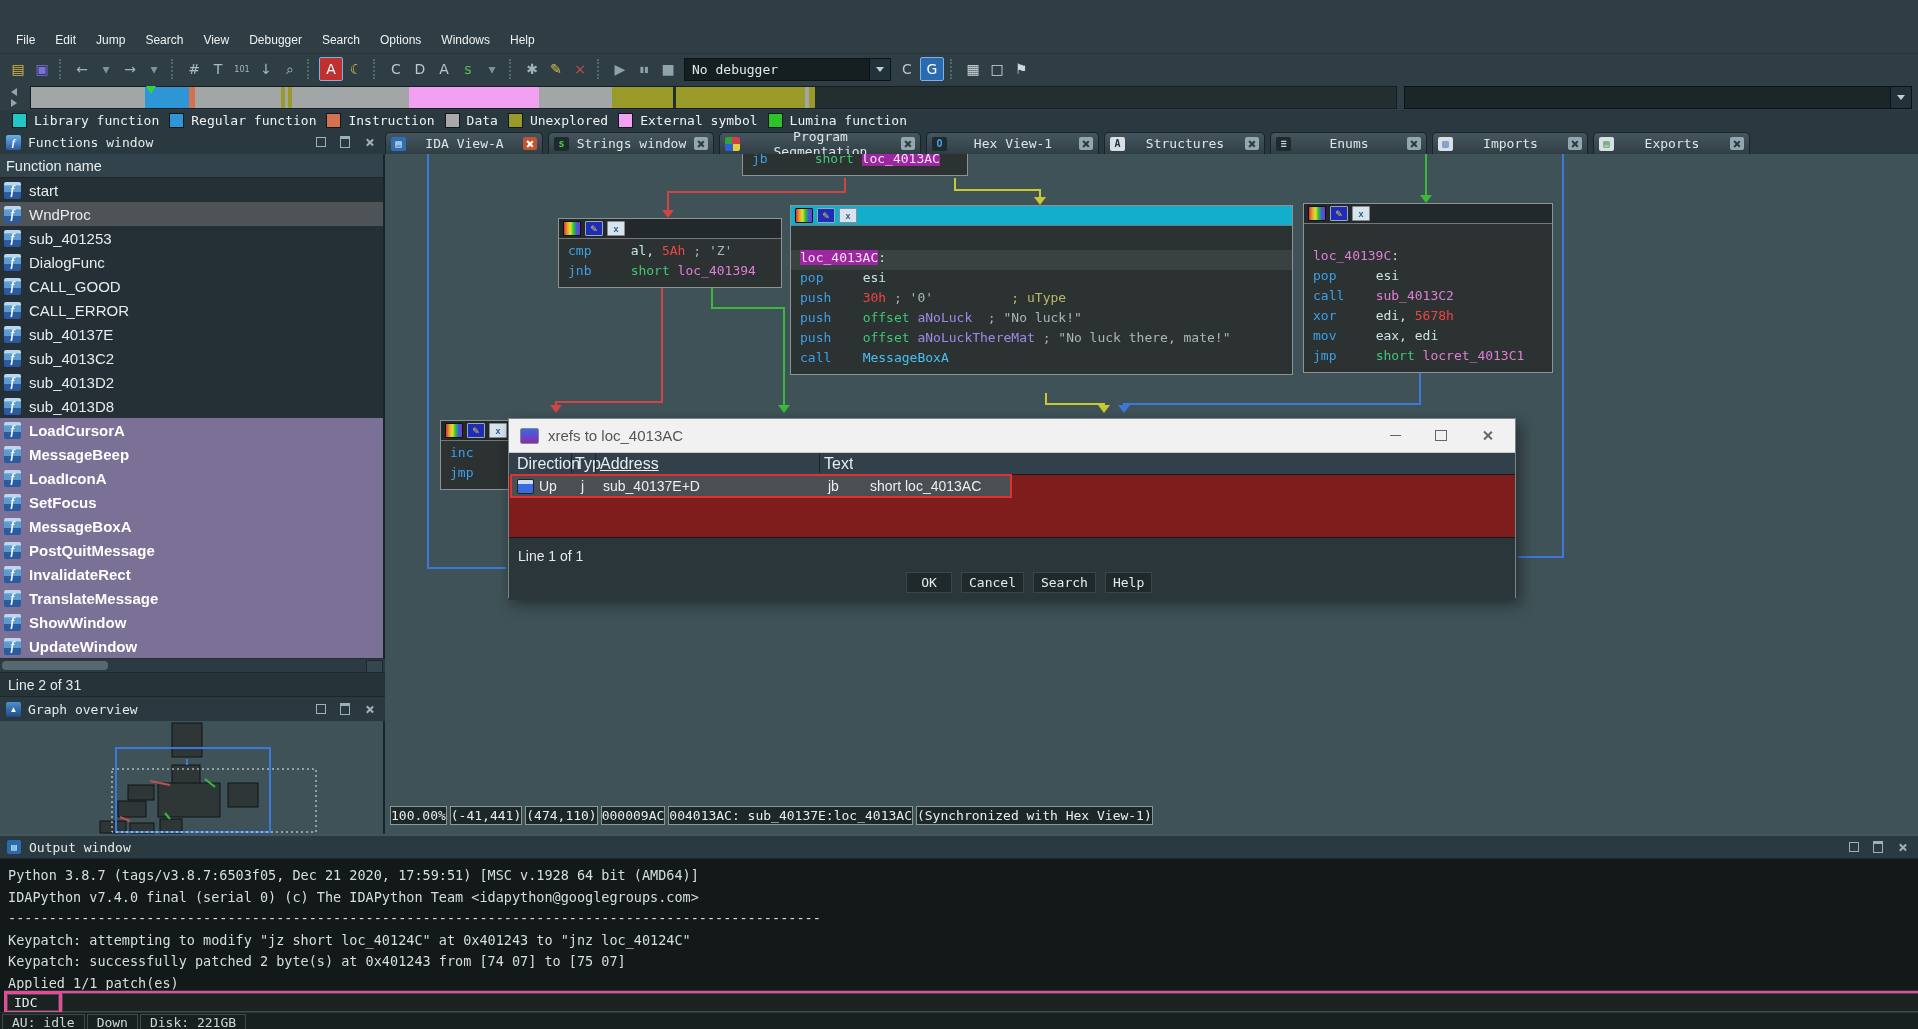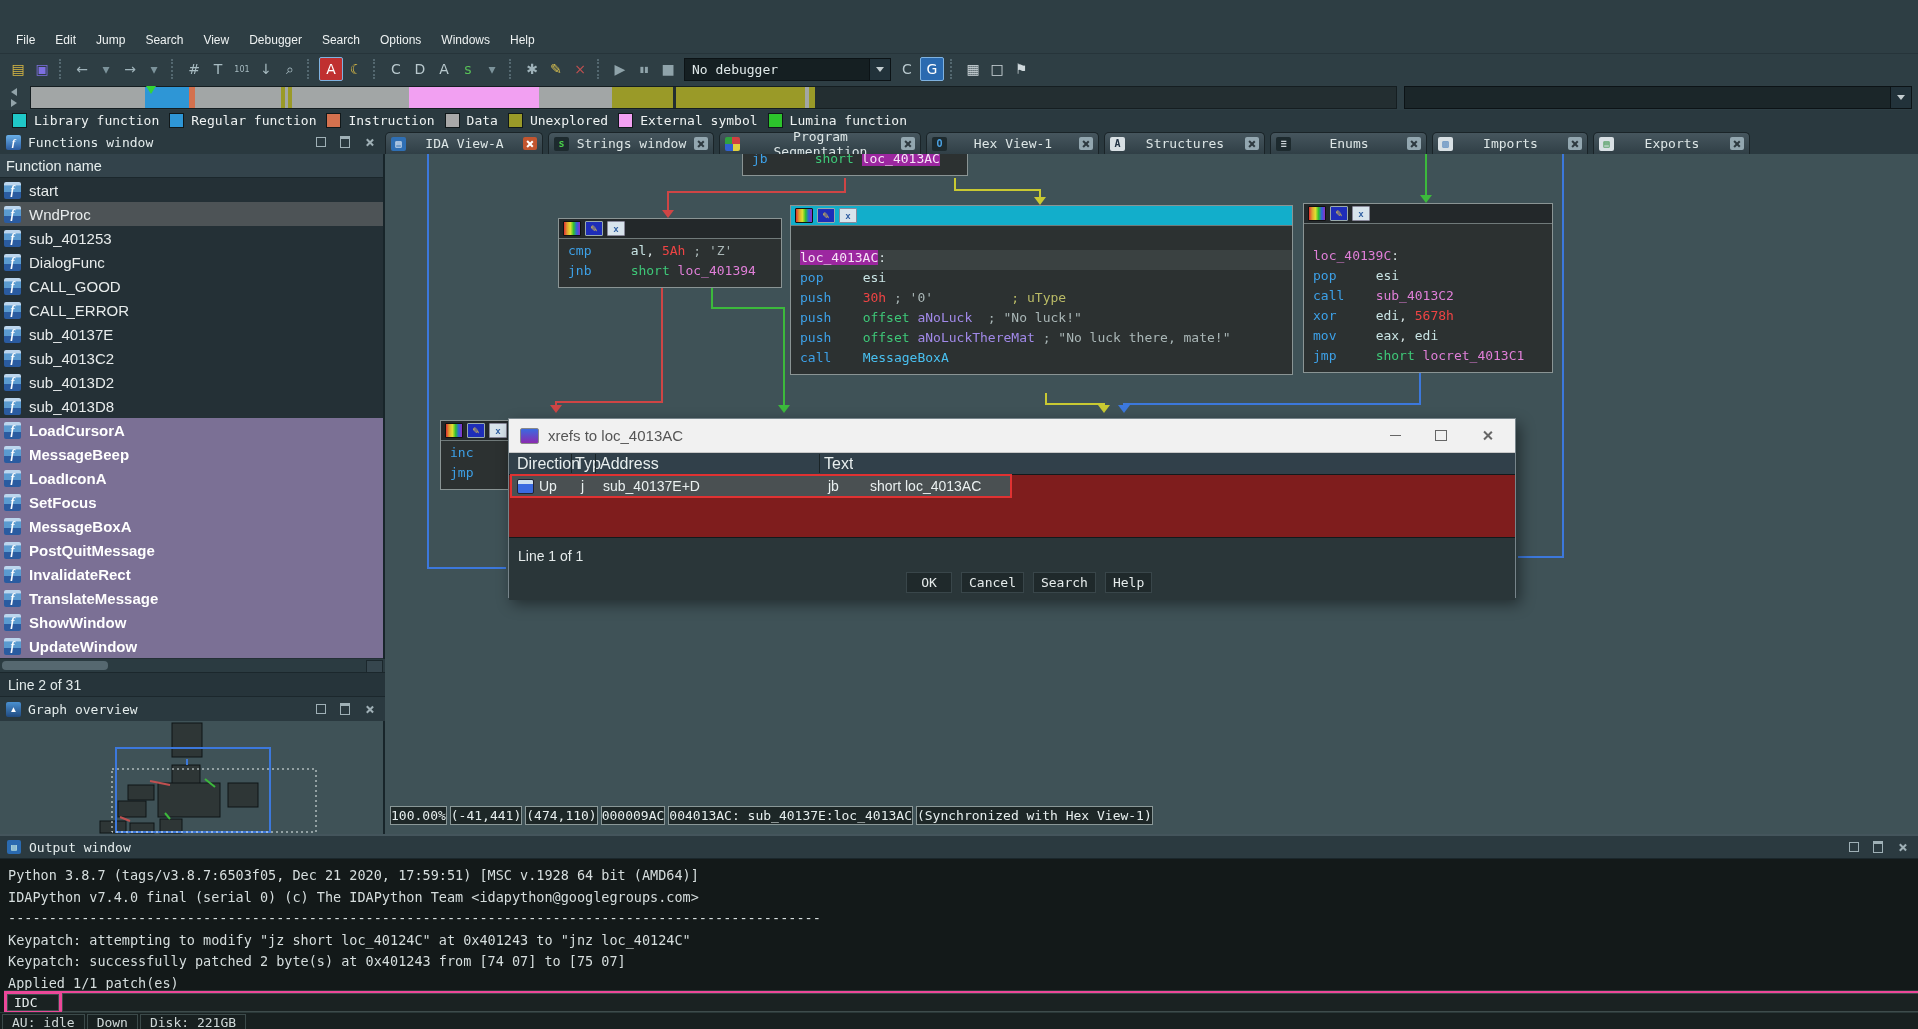--- a/index.html
+++ b/index.html
@@ -559,21 +559,21 @@
             <span class="xd-max"></span>
           </span>
         <span class="pb">
             <span class="xd-x"></span>
           </span>
       </span>
     </div>
     <div id="xd-cols">
         <span class="xd-col" style="left: 8px;">Direction</span>
         <span class="xd-col" style="left: 66px;">Typ</span>
-        <span class="xd-col" style="left: 91px;">Address</span>
+        <span class="xd-col" style="left: 91px; text-decoration: underline;">Address</span>
         <span class="xd-col" style="left: 315px;">Text</span>
         <span class="xd-colsep" style="left: 62px;"></span>
         <span class="xd-colsep" style="left: 86px;"></span>
         <span class="xd-colsep" style="left: 310px;"></span>
       </div>
     <div id="xd-row">
       <span id="xd-rowicon"></span>
       <span class="xd-cell" style="left:27px">Up</span>
       <span class="xd-cell" style="left:69px">j</span>
       <span class="xd-cell" style="left:91px">sub_40137E+D</span>

